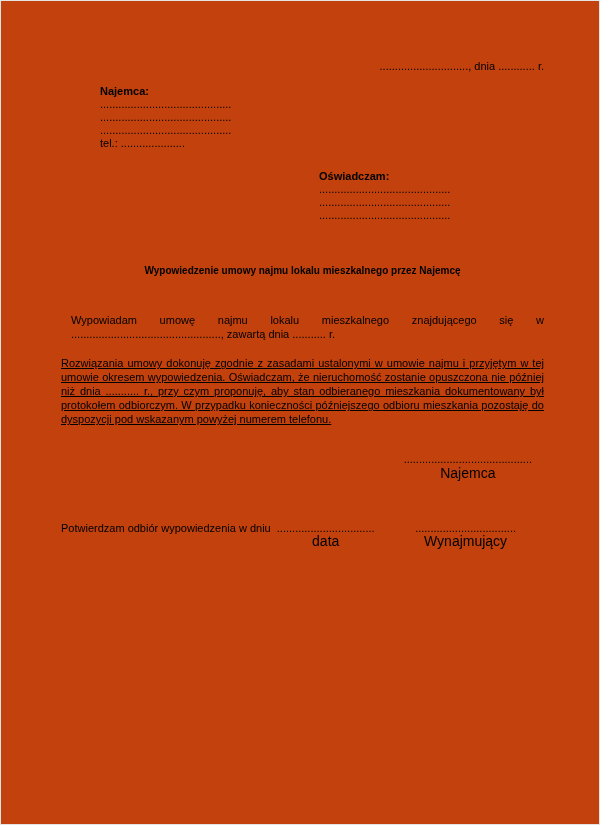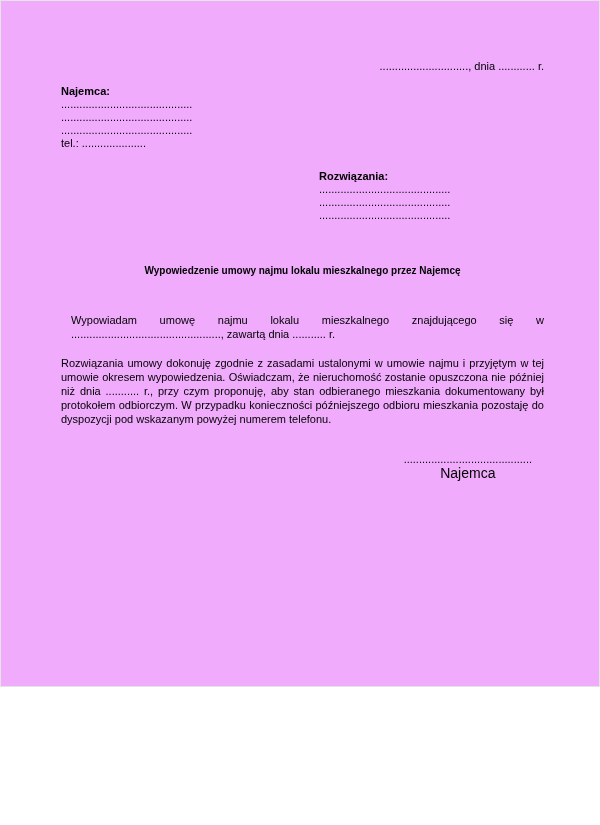--- a/index.html
+++ b/index.html
@@ -4,55 +4,56 @@
 <style>
   * { margin: 0; padding: 0; box-sizing: border-box; }
   html, body { background: #ffffff; }
   body {
     font-family: "Liberation Sans", sans-serif;
     color: #000000;
     width: 600px;
   }
   .page {
     width: 600px;
-    height: 687px;
-    background: #f0abfc;
+    height: 825px;
+    background: #c2410c;
     border: 1px solid #e4e4e4;
     padding: 58px 55px 0 60px;
     font-size: 11px;
     line-height: 1.3;
     overflow: hidden;
   }
   .date-line {
     text-align: right;
     margin-bottom: 0;
   }
   .tenant-block {
     margin-top: 12px;
+    margin-left: 39px;
   }
   .tenant-block div, .landlord-block div {
     line-height: 13px;
   }
   .bold { font-weight: bold; }
   .landlord-block {
     margin-top: 20px;
     margin-left: 258px;
   }
   .doc-title {
     margin-top: 42px;
     text-align: center;
     font-weight: bold;
     font-size: 10px;
   }
   .para {
     text-align: justify;
     line-height: 14px;
   }
   .para-1 { margin-top: 36px; margin-left: 10px; }
-  .para-2 { margin-top: 15px; }
+  .para-2 { margin-top: 15px; text-decoration: underline; }
   .sig-block {
     margin-top: 26px;
     margin-left: auto;
     margin-right: 12px;
     width: fit-content;
     text-align: center;
   }
   .caption {
     font-size: 14px;
     line-height: 12px;
@@ -83,31 +84,44 @@
 
   <div class="tenant-block">
     <div class="bold">Najemca:</div>
     <div>...........................................</div>
     <div>...........................................</div>
     <div>...........................................</div>
     <div>tel.: .....................</div>
   </div>
 
   <div class="landlord-block">
-    <div class="bold">Rozwiązania:</div>
+    <div class="bold">Oświadczam:</div>
     <div>...........................................</div>
     <div>...........................................</div>
     <div>...........................................</div>
   </div>
 
   <div class="doc-title">Wypowiedzenie umowy najmu lokalu mieszkalnego przez Najemcę</div>
 
   <div class="para para-1">Wypowiadam umowę najmu lokalu mieszkalnego znajdującego się w ................................................., zawartą dnia ........... r.</div>
 
   <div class="para para-2">Rozwiązania umowy dokonuję zgodnie z zasadami ustalonymi w umowie najmu i przyjętym w tej umowie okresem wypowiedzenia. Oświadczam, że nieruchomość zostanie opuszczona nie później niż dnia ........... r., przy czym proponuję, aby stan odbieranego mieszkania dokumentowany był protokołem odbiorczym. W przypadku konieczności późniejszego odbioru mieszkania pozostaję do dyspozycji pod wskazanym powyżej numerem telefonu.</div>
 
   <div class="sig-block">
     <div>..........................................</div>
     <div class="caption">Najemca</div>
   </div>
 
+  <div class="confirm-row">
+    <div class="confirm-left">
+      <span class="label">Potwierdzam odbiór wypowiedzenia w dniu</span>
+      <span class="inline-col">
+        <span>................................</span>
+        <span class="caption">data</span>
+      </span>
+    </div>
+    <div class="inline-col confirm-right">
+      <span>.................................</span>
+      <span class="caption">Wynajmujący</span>
+    </div>
+  </div>
 
 </div>
 
 </body></html>

